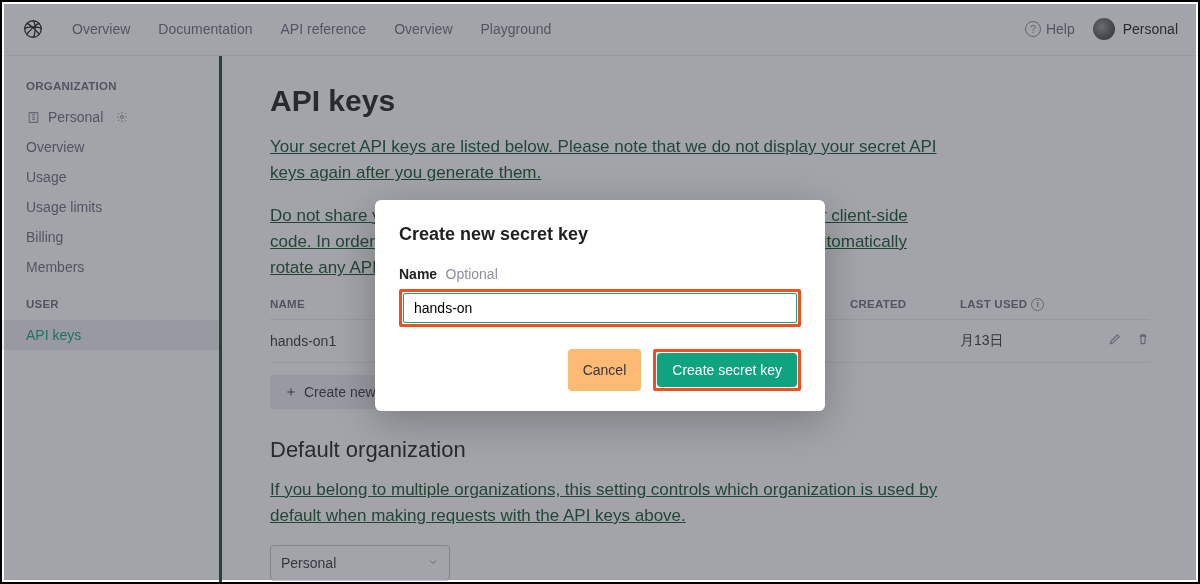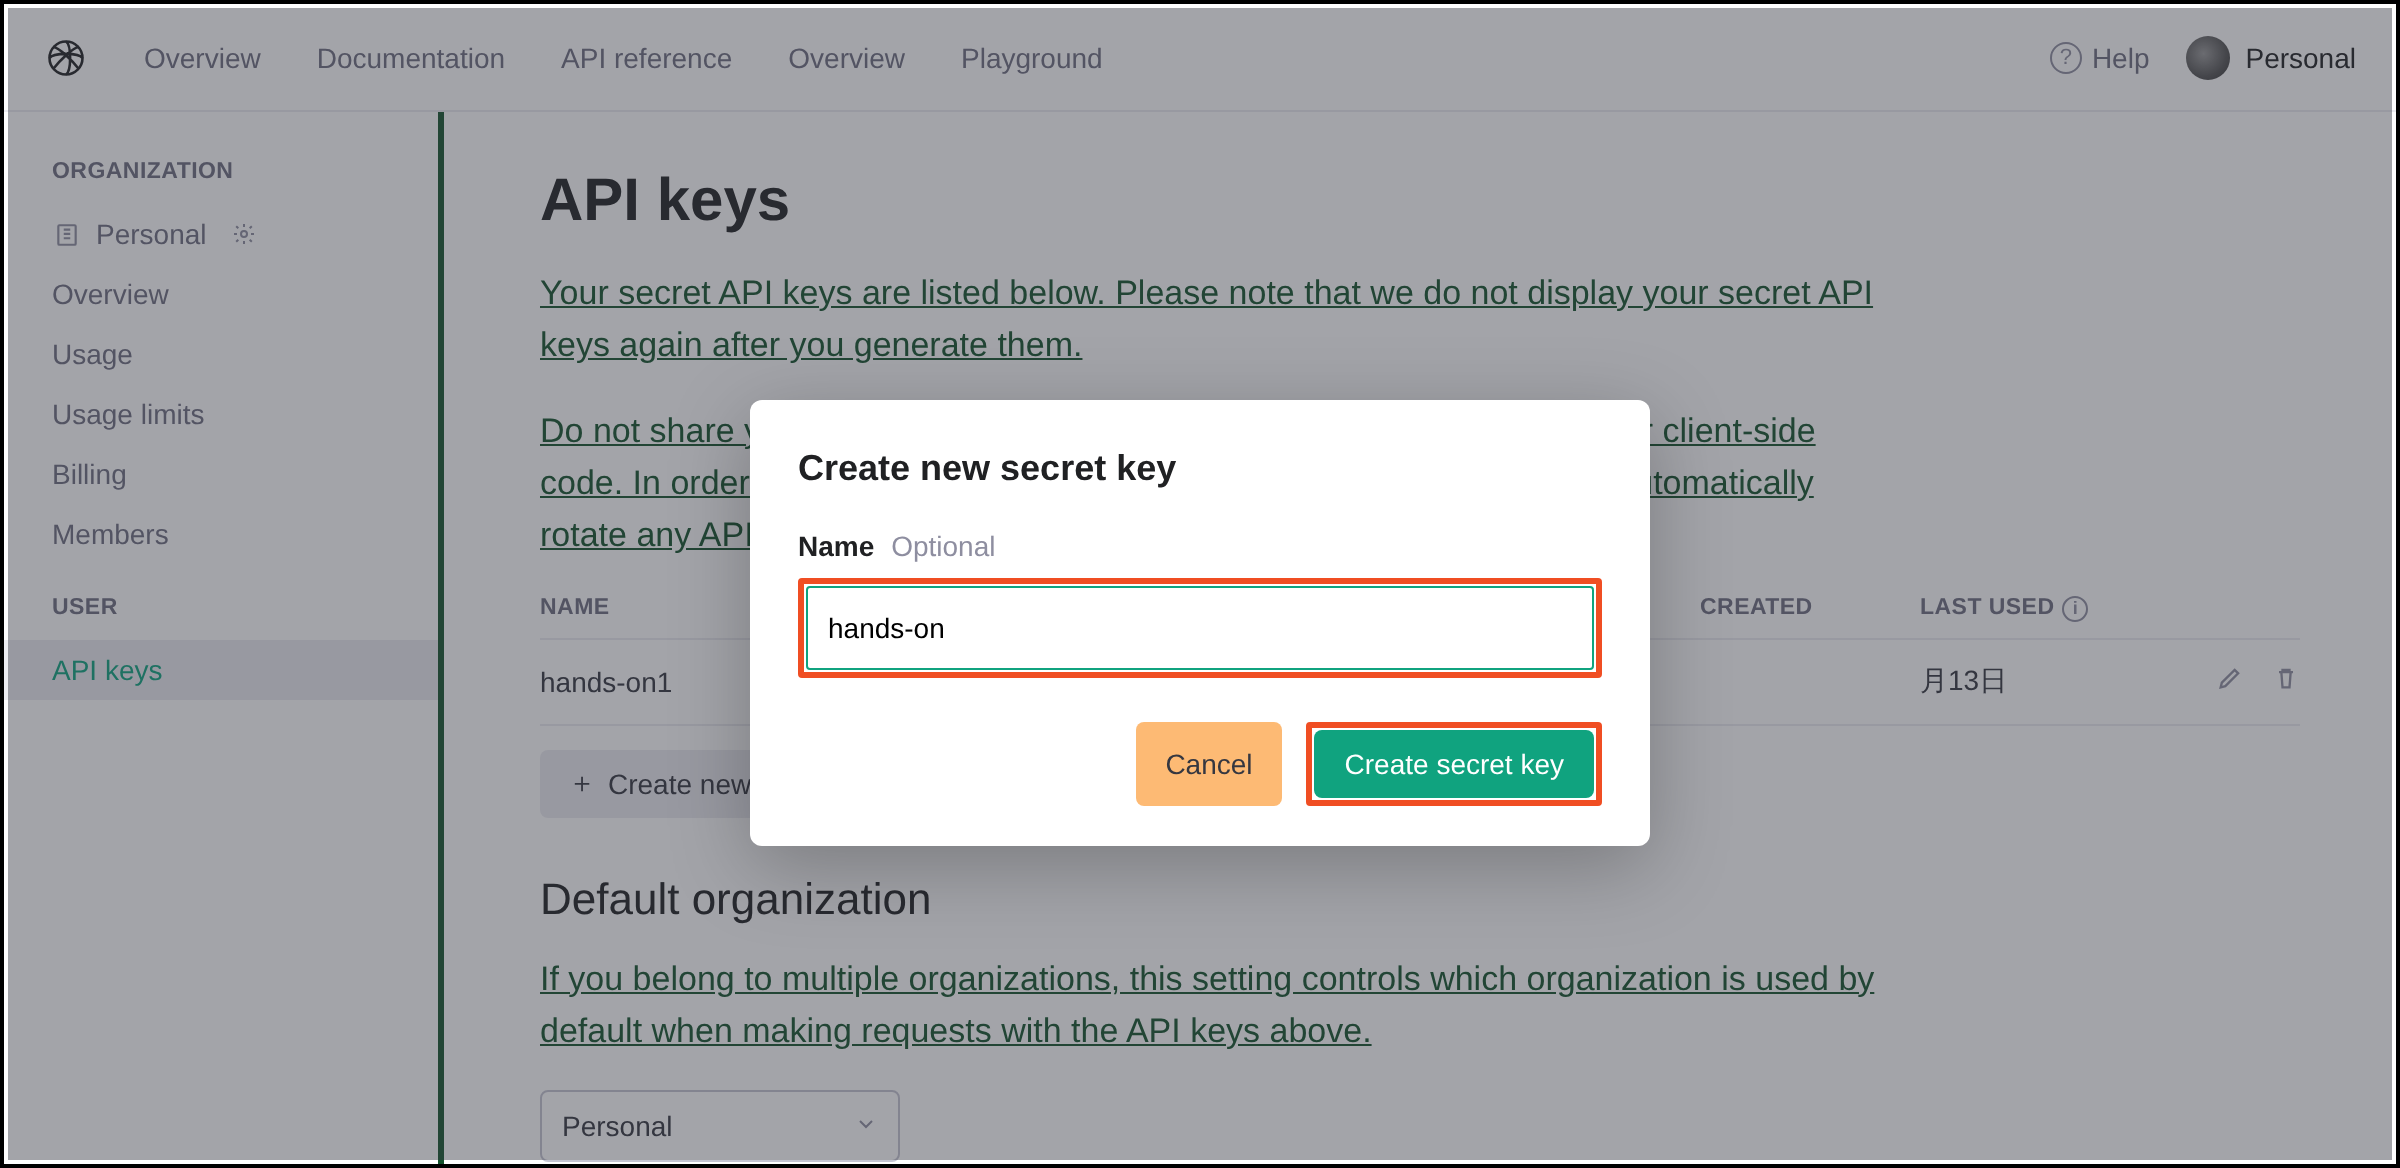--- a/index.html
+++ b/index.html
@@ -44,21 +44,21 @@
   .note { font-size:12.5px; color:#6e6e80; margin-top:22px; }
   .note a { color:#10a37f; text-decoration:none; }
 
   
   .overlay { position:absolute; inset:2px; background: rgba(52,53,65,0.45); display:flex; align-items:flex-start; justify-content:center; padding-top: 196px; }
   .modal { width:450px; background:#fff; border-radius:6px; box-shadow:0 10px 40px rgba(0,0,0,.25); padding: 24px 24px 20px 24px; }
   .modal h3 { font-size:18px; font-weight:700; margin-bottom:20px; }
   .field-label { font-size:14px; font-weight:700; display:inline; }
   .field-optional { font-size:14px; color:#8e8ea0; margin-left:4px; }
   .input-wrap { margin-top:6px; border:3px solid #f04e23; padding:1px; border-radius:2px; }
-  .modal input[type=text] { width:100%; height:42px; border:1px solid #10a37f; padding:0 10px; font-size:14px; outline:none; border-radius:2px; }
+  .modal input[type=text] { width:100%; height:30px; border:1px solid #10a37f; padding:0 10px; font-size:14px; outline:none; border-radius:2px; }
   .modal-actions { margin-top:22px; display:flex; justify-content:flex-end; gap:12px; }
   .btn-cancel { background:#fdba74; border:none; color:#353740; font-size:14px; padding:9px 15px; border-radius:4px; cursor:pointer; }
   .btn-primary-wrap { border:3px solid #f04e23; padding:1px; border-radius:2px; }
   .btn-primary { background:#10a37f; border:none; color:#fff; font-size:14px; padding:9px 15px; border-radius:4px; cursor:pointer; }
 
   
   .q-icon { width:16px;height:16px;border:1.5px solid #8e8ea0;border-radius:50%;display:inline-flex;align-items:center;justify-content:center;font-size:11px;color:#8e8ea0; }
   .info-icon { width:13px;height:13px;border:1.2px solid #8e8ea0;border-radius:50%;display:inline-flex;align-items:center;justify-content:center;font-size:9px;color:#8e8ea0; }
 </style>
 </head>

